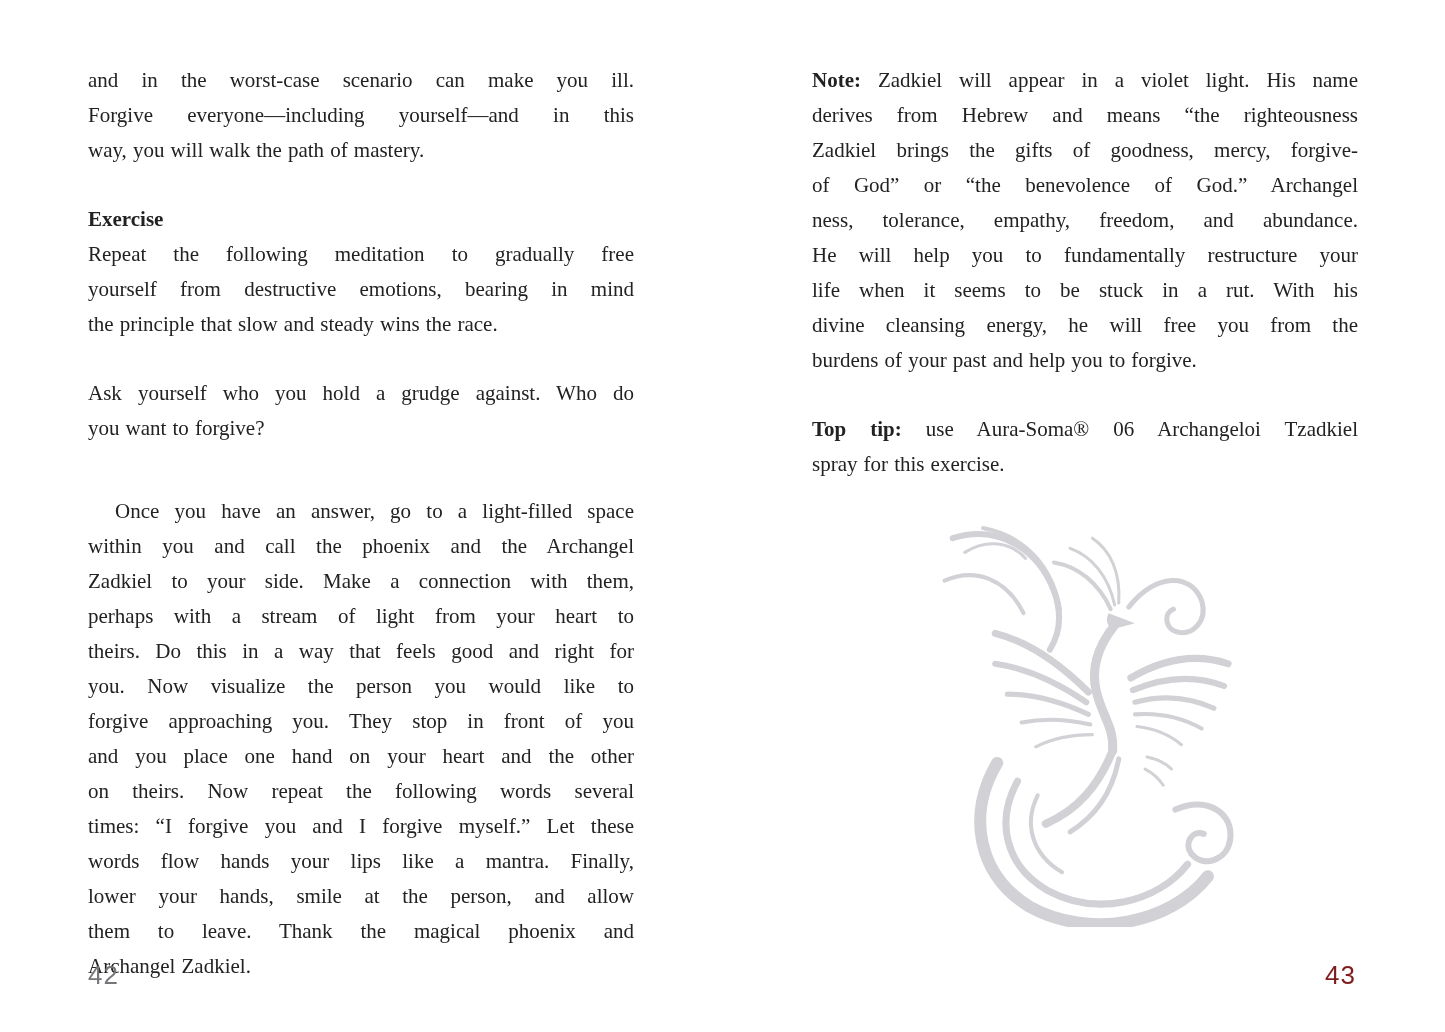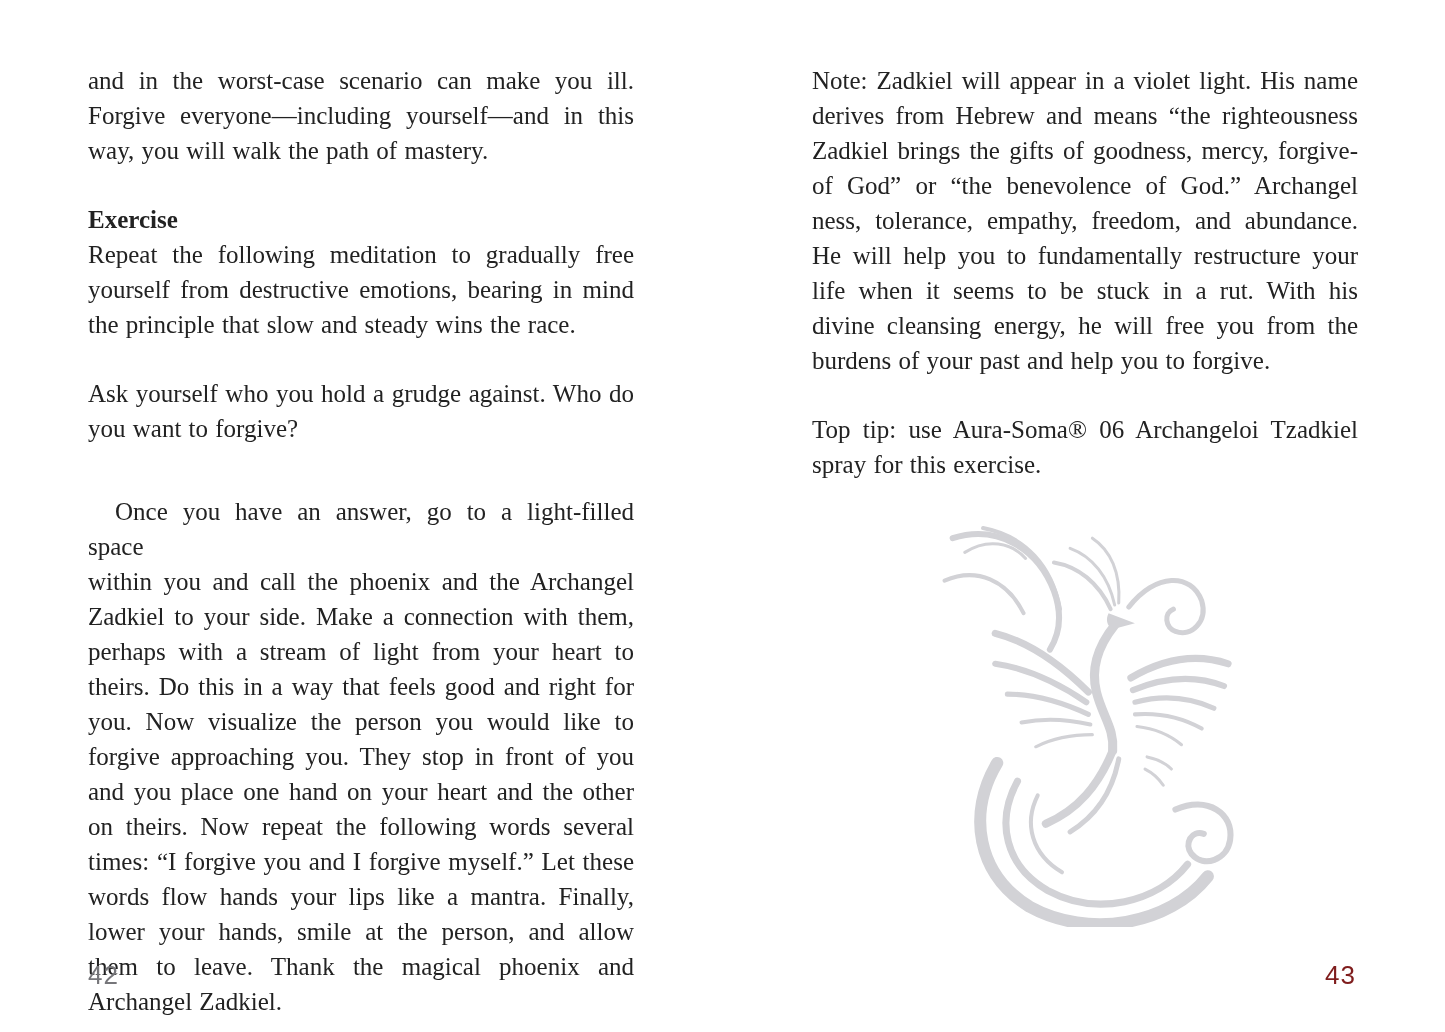--- a/index.html
+++ b/index.html
@@ -8,41 +8,41 @@
     width: 1445px;
     height: 1032px;
     background: #ffffff;
     overflow: hidden;
     font-family: "Liberation Serif", serif;
   }
   .text-col {
     position: absolute;
     top: 63px;
     width: 546px;
-    font-size: 25px;
+    font-size: 21px;
     line-height: 35px;
     color: #222222;
     word-spacing: 0.04em;
   }
   .col-left  { left: 88px;  }
   .col-right { left: 812px; }
   .para { margin: 0; }
   .space-before { margin-top: 34px; }
   .line {
     text-align: justify;
     text-align-last: justify;
     white-space: normal;
   }
   .line.last { text-align-last: left; }
   .line.indent { text-indent: 27px; margin-top: 48px; }
   .heading {
     font-weight: bold;
     text-align: right;
   }
-  .line b { font-weight: normal; }
+  .line b { font-weight: bold; }
   .page-num {
     position: absolute;
     top: 960px;
     font-family: "Liberation Sans", sans-serif;
     font-size: 26px;
     color: #76767a;
     letter-spacing: 1px;
   }
   .num-left  { left: 88px; }
   .num-right { right: 89px; text-align: right; }

